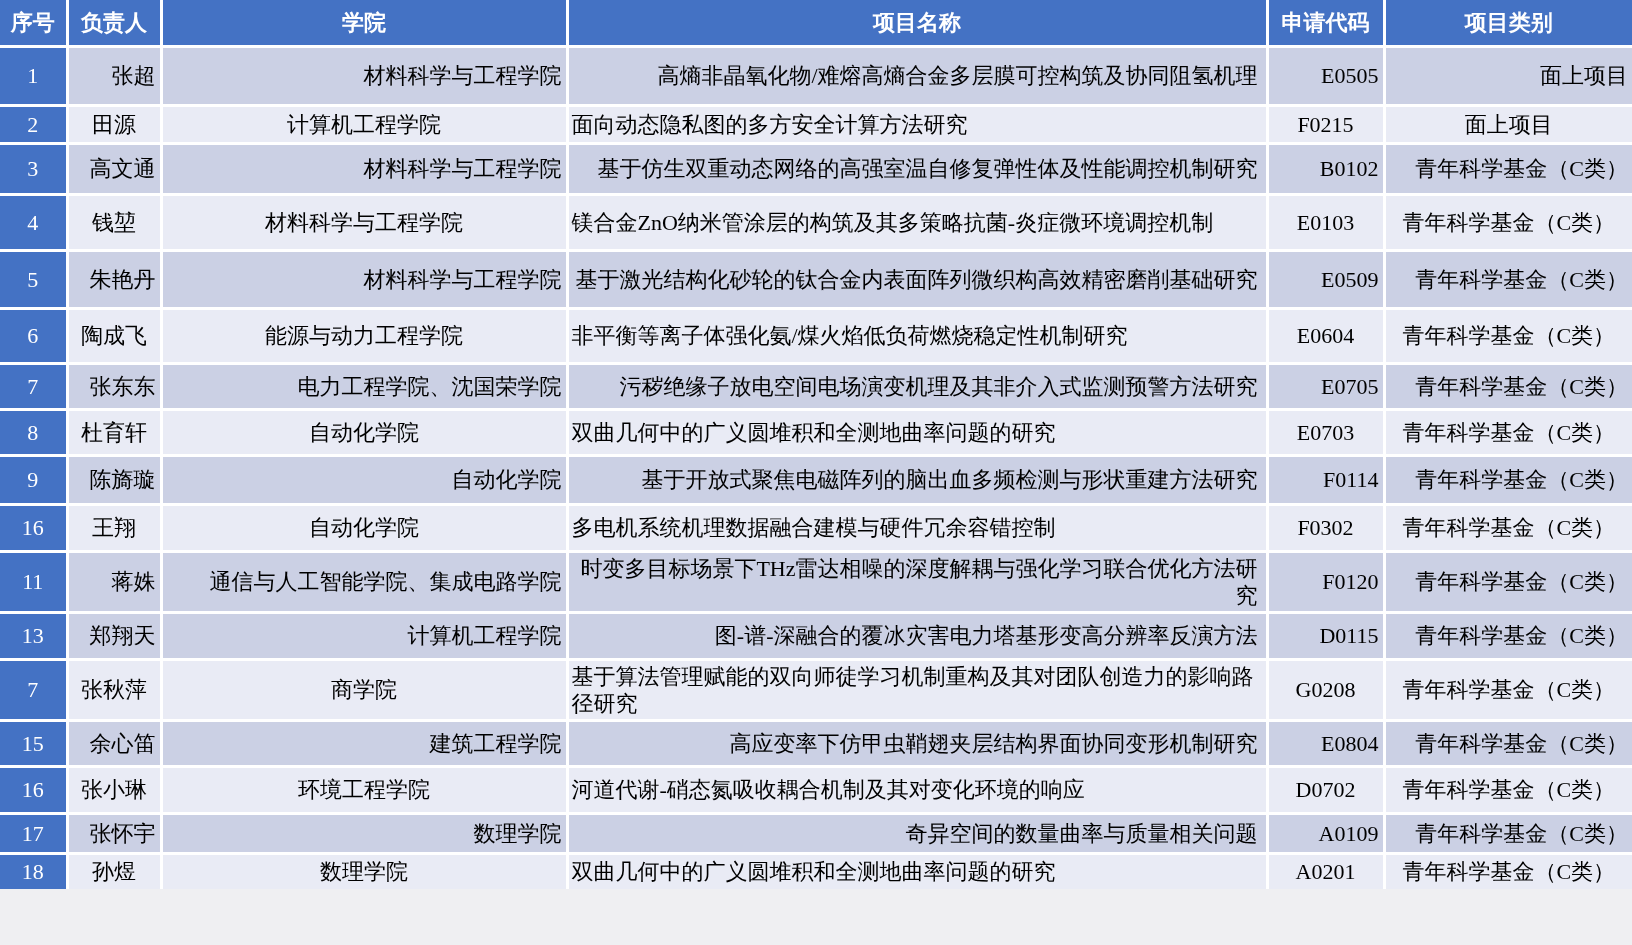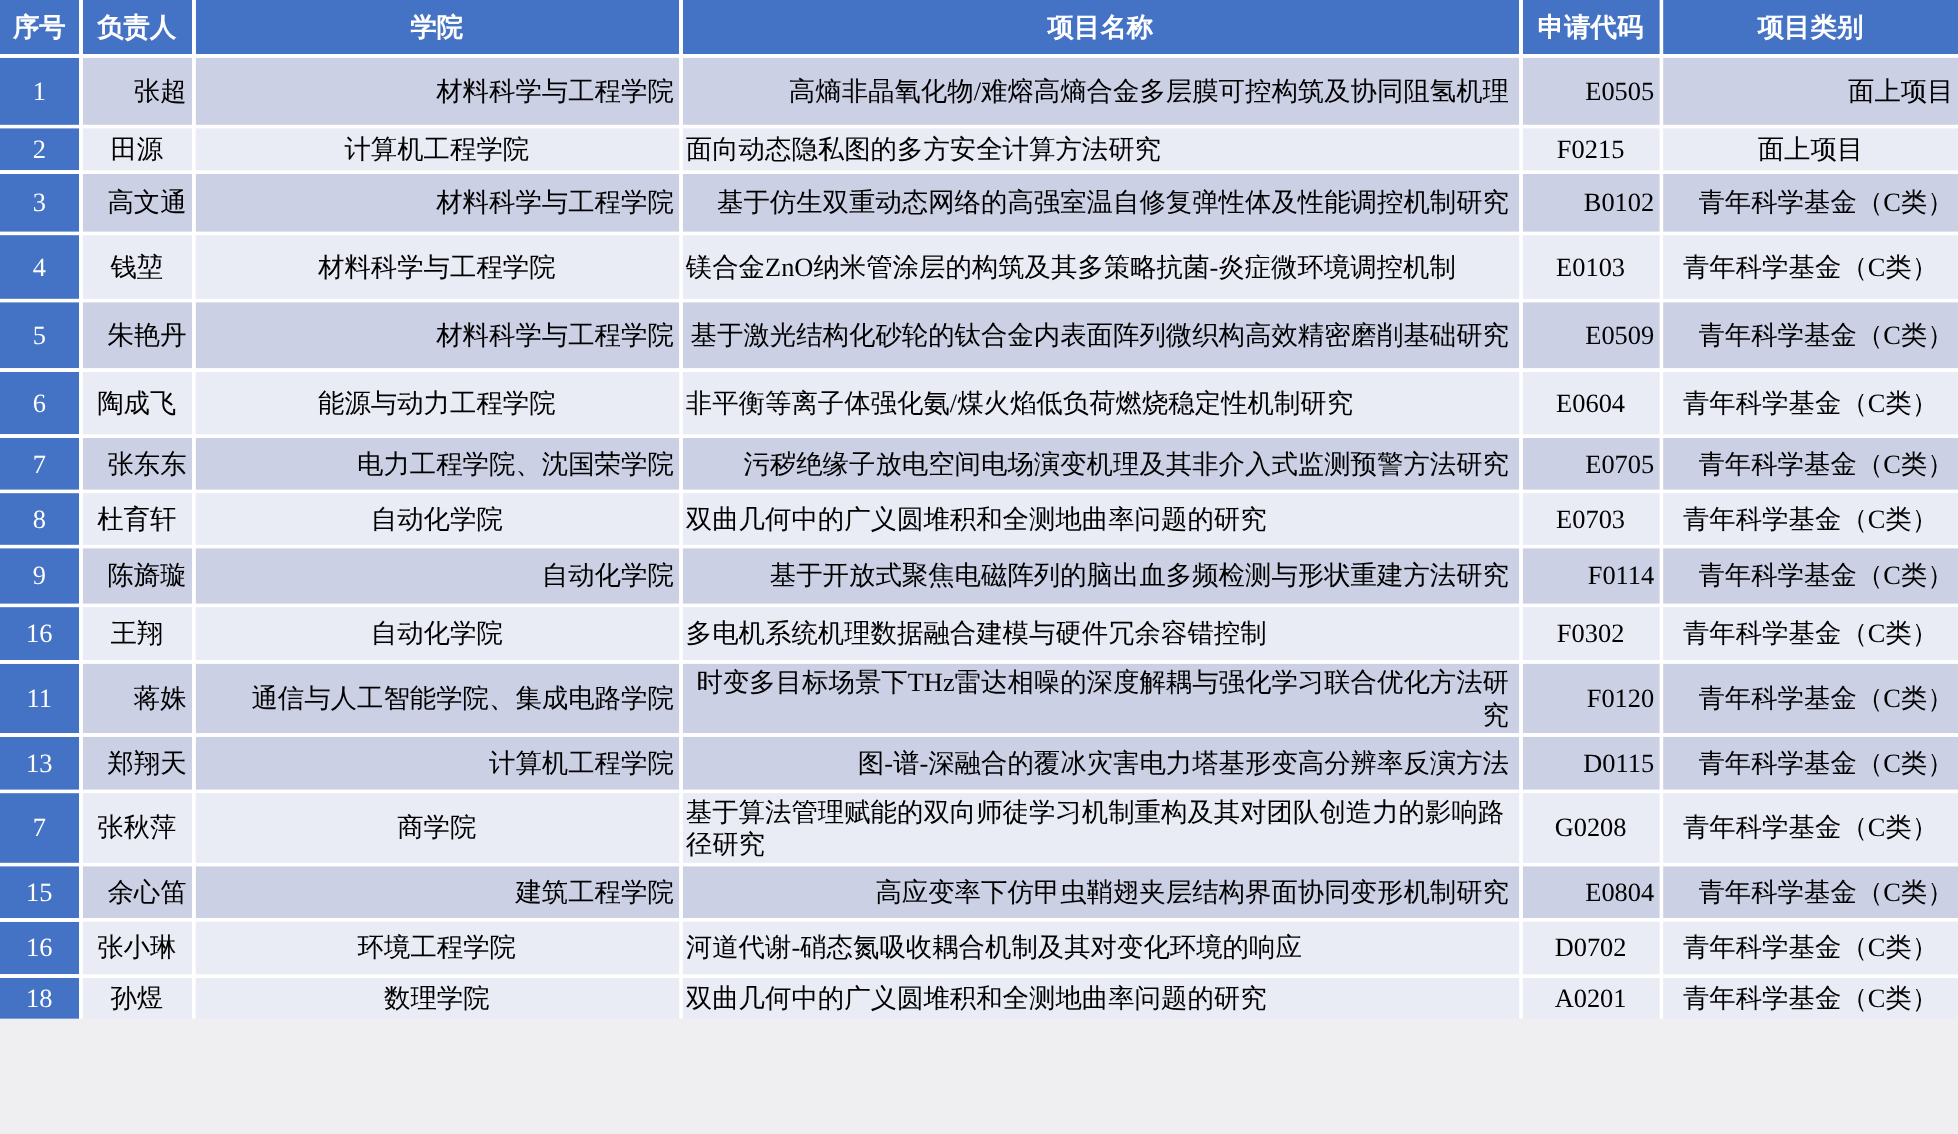--- a/index.html
+++ b/index.html
@@ -194,20 +194,28 @@
     <td class="category">青年科学基金（C类）</td>
   </tr>
       <tr class="band-light" style="height: 47px; margin-top: 47px;">
     <td class="no">16</td>
     <td class="name">张小琳</td>
     <td class="college">环境工程学院</td>
     <td class="project">河道代谢-硝态氮吸收耦合机制及其对变化环境的响应</td>
     <td class="code">D0702</td>
     <td class="category">青年科学基金（C类）</td>
   </tr>
+      <tr class="band-dark" style="height: 40px;">
+    <td class="no">17</td>
+    <td class="name">张怀宇</td>
+    <td class="college">数理学院</td>
+    <td class="project">奇异空间的数量曲率与质量相关问题</td>
+    <td class="code">A0109</td>
+    <td class="category">青年科学基金（C类）</td>
+  </tr>
       <tr class="band-light" style="height: 36px;">
     <td class="no">18</td>
     <td class="name">孙煜</td>
     <td class="college">数理学院</td>
     <td class="project">双曲几何中的广义圆堆积和全测地曲率问题的研究</td>
     <td class="code">A0201</td>
     <td class="category">青年科学基金（C类）</td>
   </tr>
     </tbody>
 </table>

